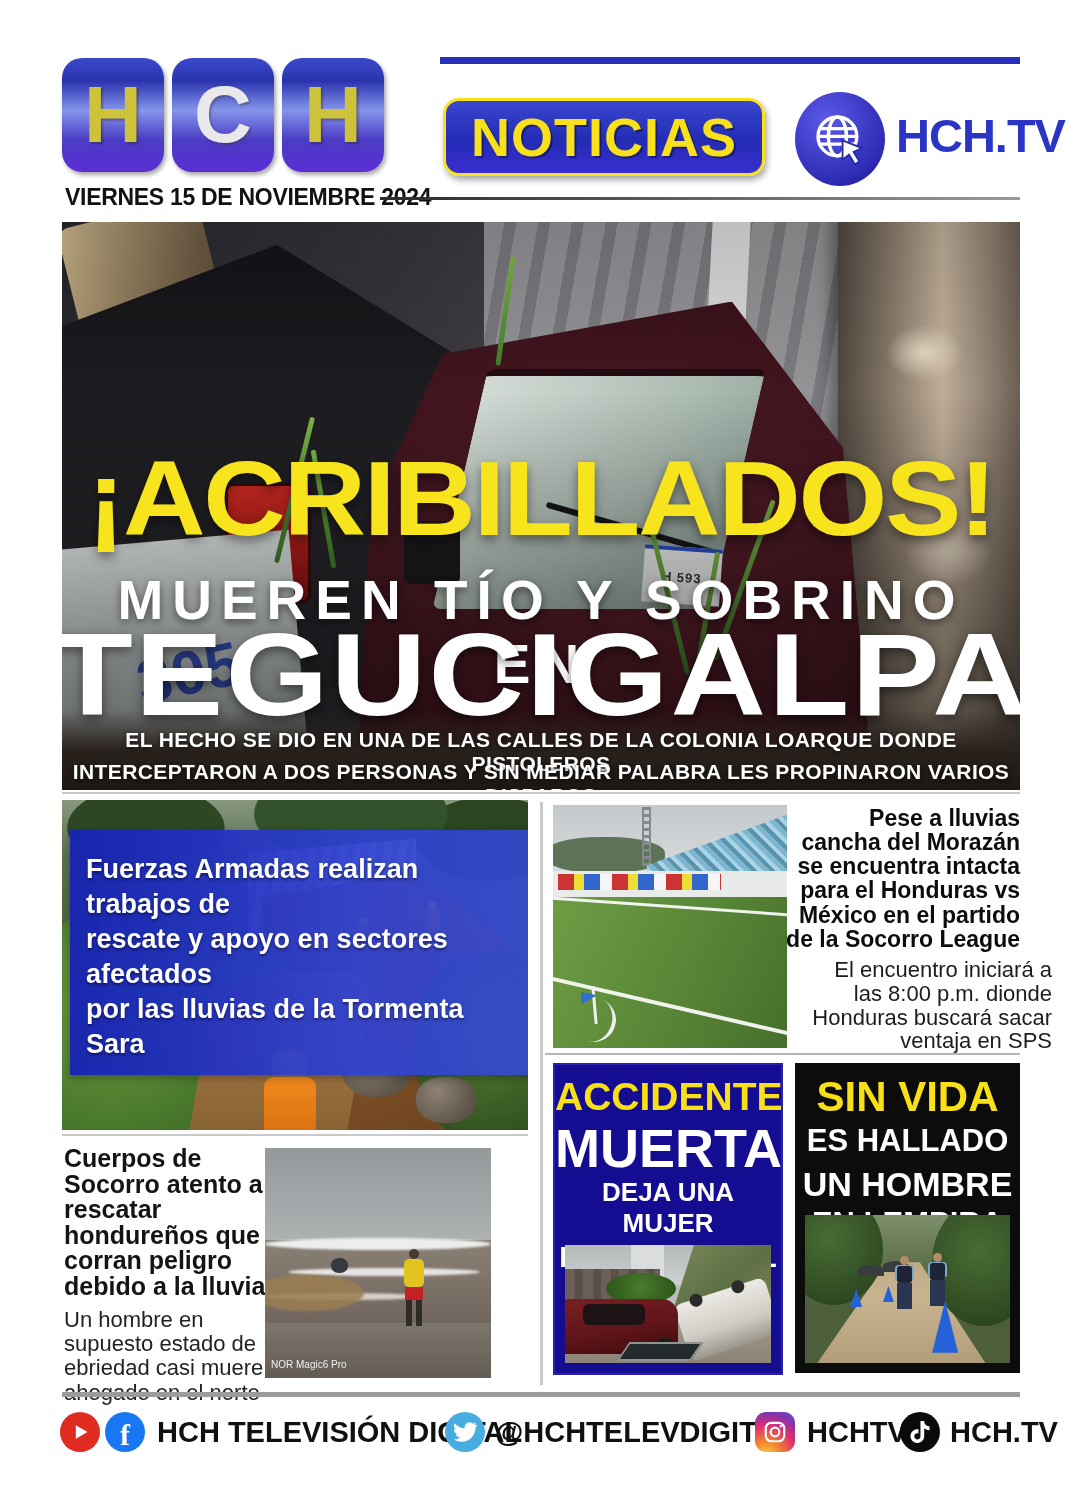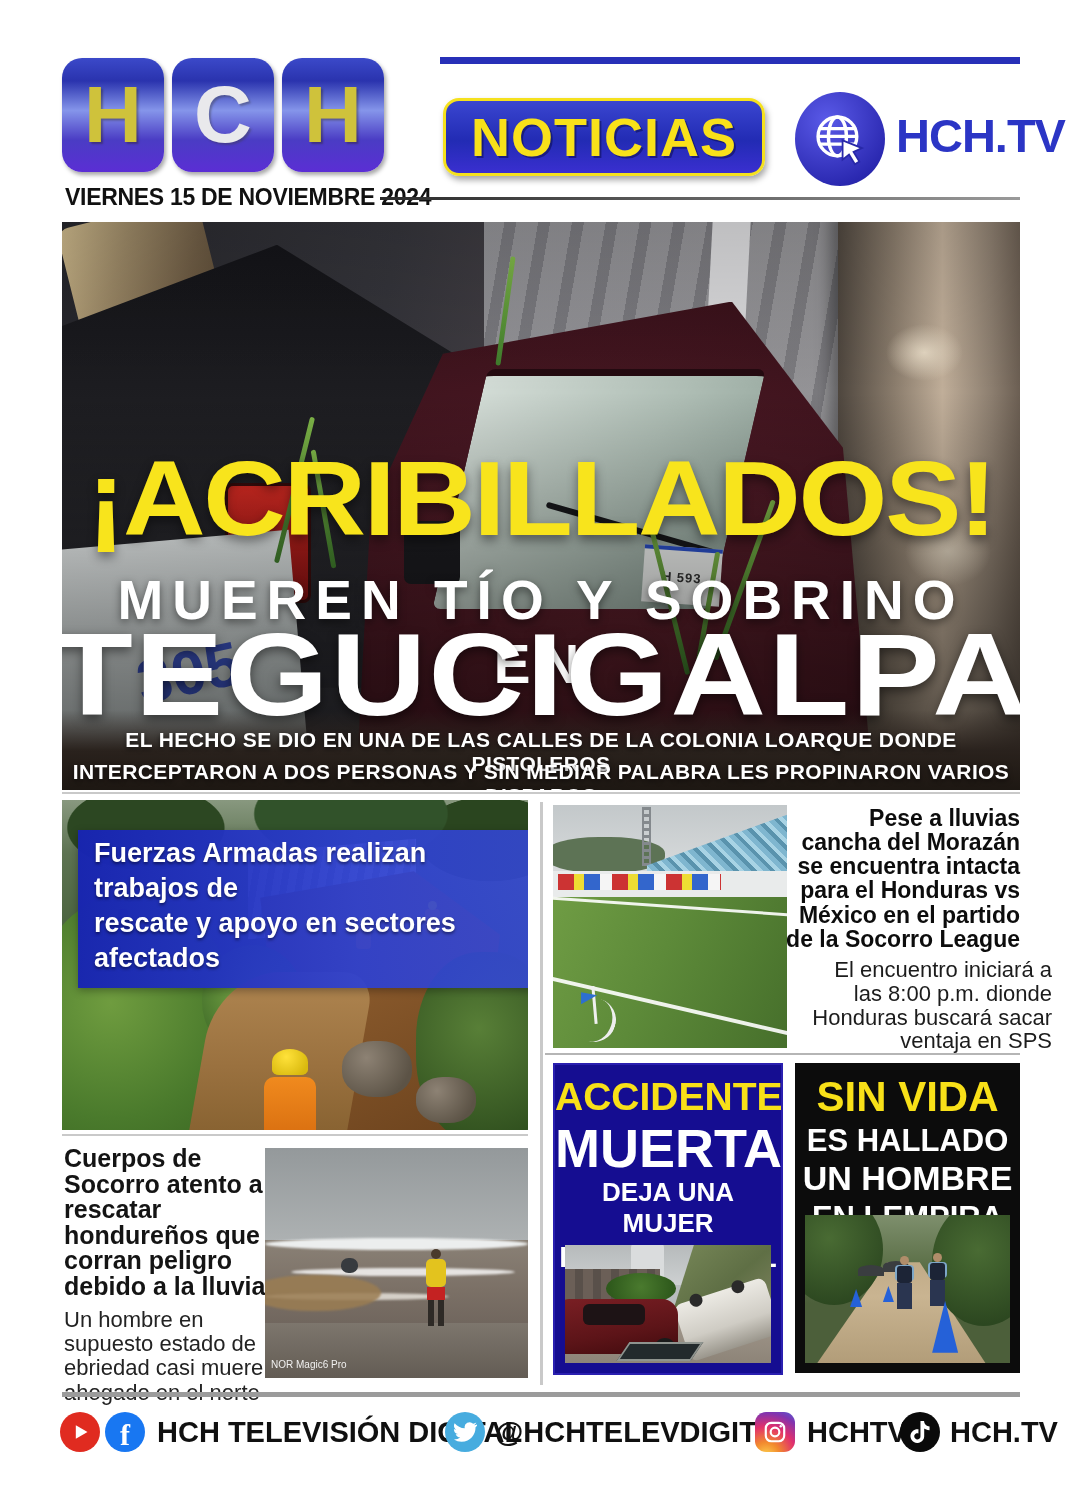--- a/index.html
+++ b/index.html
@@ -104,33 +104,33 @@
   .fa-rock { background:radial-gradient(circle at 35% 30%,#8d8274,#5c5346 75%); border-radius:45%; }
   .fa-worker { width:15px; height:24px; border-radius:4px; background:#e8821c; }
   .fa-worker::before { content:""; position:absolute; left:3px; top:-8px; width:9px; height:9px;
     border-radius:50%; background:#f2cf1d; }
   .fa-soldier { width:10px; height:18px; border-radius:3px; background:#3c4436; }
   .fa-person { left:42%; bottom:-2%; width:64px; height:86px; }
   .fa-person-vest { left:6px; top:26px; width:52px; height:60px; border-radius:10px 10px 0 0;
     background:linear-gradient(180deg,#f08a1e,#d96f10); }
   .fa-person-helmet { left:14px; top:-2px; width:36px; height:26px; border-radius:50% 50% 20% 20%;
     background:radial-gradient(circle at 40% 30%,#ffe23a,#d9b90e 80%); }
-  .fa-banner { left:16px; top:30px; width:100%; padding:6px 16px 12px 16px;
+  .fa-banner { left:8px; top:30px; width:100%; padding:22px 16px 12px 16px;
     background:linear-gradient(90deg,rgba(23,36,178,.97) 0%,rgba(45,64,208,.93) 60%,rgba(52,72,214,.88) 100%);
     box-shadow:0 3px 8px rgba(0,0,0,.3); }
   .fa-banner span { display:block; color:#fff; font-size:27px; font-weight:700; line-height:1.3;
     text-shadow:0 2px 3px rgba(0,0,20,.5); }
   .left-rule { left:62px; top:1134px; width:466px; height:2px; background:#c9c9c9; }
 
   .soc-head { left:64px; top:1146px; width:205px; }
   .soc-head span { display:block; font-size:25px; font-weight:800; color:#141414; line-height:1.02; }
   .soc-body { left:64px; top:1308px; width:230px; }
   .soc-body span { display:block; font-size:22px; font-weight:400; color:#232323; line-height:1.1; }
 
-  .be-photo { left:265px; top:1148px; width:263px; height:230px; overflow:hidden; background:#4d7c0f; }
+  .be-photo { left:265px; top:1148px; width:226px; height:230px; overflow:hidden; background:#4d7c0f; }
   .be-sky { left:0; top:0; width:100%; height:42%; background:linear-gradient(180deg,#94999b,#aeb2b3); }
   .be-sea { left:0; top:40%; width:100%; height:40%;
     background:linear-gradient(180deg,#8a8176 0%,#7b7066 55%,#6e645c 100%); }
   .be-foam { left:0; top:39%; width:100%; height:12px; background:#eceeee; border-radius:50%; filter:blur(1px); }
   .be-foam2 { left:10%; top:52%; width:85%; height:8px; background:rgba(255,255,255,.8); border-radius:50%; filter:blur(1px); }
   .be-foam3 { left:0; top:63%; width:70%; height:7px; background:rgba(244,240,234,.75); border-radius:50%; filter:blur(1px); }
   .be-churn { left:-6%; top:55%; width:50%; height:16%; background:#9b7d52; border-radius:50%; opacity:.85; filter:blur(1px); }
   .be-sand { left:0; bottom:0; width:100%; height:24%; background:linear-gradient(180deg,#7d766d,#635c54); }
   .be-swimmer { left:29%; top:48%; width:17px; height:15px; background:#373b3f; border-radius:45%; }
   .be-lifeguard { left:60%; top:44%; width:26px; height:84px; }
@@ -170,21 +170,21 @@
   .panel { overflow:hidden; text-align:center; }
   .panel-accidente { left:553px; top:1063px; width:230px; height:312px; background:#150d91; border:2px solid #2a1fb0; }
   .panel-sinvida { left:795px; top:1063px; width:225px; height:310px; background:#0c0c0c; }
   .pn-kicker { display:block; margin-top:10px; font-size:39px; font-weight:700; color:#f8e018; letter-spacing:0; }
   .pn-line { display:block; color:#fff; font-weight:800; }
   .ac-l1 { font-size:26px; margin-top:2px; }
   .ac-l2 { font-size:54px; font-weight:900; line-height:1; margin-top:2px; }
   .ac-l3 { font-size:29px; margin-top:2px; }
   .sv-k  { font-size:42px; }
   .sv-l1 { font-size:31px; margin-top:2px; }
-  .sv-l2 { font-size:34px; }
+  .sv-l2 { font-size:34px; margin-top:6px; }
   .sv-l3 { font-size:31px; margin-top:2px; }
 
   .ac-photo { left:10px; bottom:10px; width:206px; height:118px; overflow:hidden; background:#b9bdbe; }
   .ac-sky { left:0; top:0; width:100%; height:34%; background:linear-gradient(180deg,#b6babb,#cdd0d1); }
   .ac-silo { left:32%; top:-4%; width:16%; height:34%; background:#dadcdd; border-radius:8px 8px 0 0; }
   .ac-hill { right:0; top:0; width:52%; height:80%; clip-path:polygon(28% 0,100% 0,100% 100%,0 100%);
     background:linear-gradient(140deg,#7a8a5a 0%,#5f6f45 50%,#8a8a6a 100%); }
   .ac-wall { left:0; top:20%; width:46%; height:30%;
     background:repeating-linear-gradient(90deg,#6b5f57 0 10px,#59504a 10px 18px); }
   .ac-palm { left:20%; top:24%; width:34%; height:26%; border-radius:50%;
@@ -315,20 +315,21 @@
     <div class="abs fa-soldier" style="left:12%;top:33%;"></div>
     <div class="abs fa-worker" style="left:63%;top:38%;"></div>
     <div class="abs fa-worker" style="left:78%;top:33%;"></div>
     <div class="abs fa-person">
       <div class="abs fa-person-vest"></div>
       <div class="abs fa-person-helmet"></div>
     </div>
     <div class="abs fa-banner">
       <span>Fuerzas Armadas realizan trabajos de</span>
       <span>rescate y apoyo en sectores afectados</span>
+      <span>por las lluvias de la Tormenta Sara</span>
     </div>
   </div>
   <div class="abs left-rule"></div>
 
   <div class="abs soc-head">
     <span>Cuerpos de</span>
     <span>Socorro atento a</span>
     <span>rescatar</span>
     <span>hondureños que</span>
     <span>corran peligro</span>

